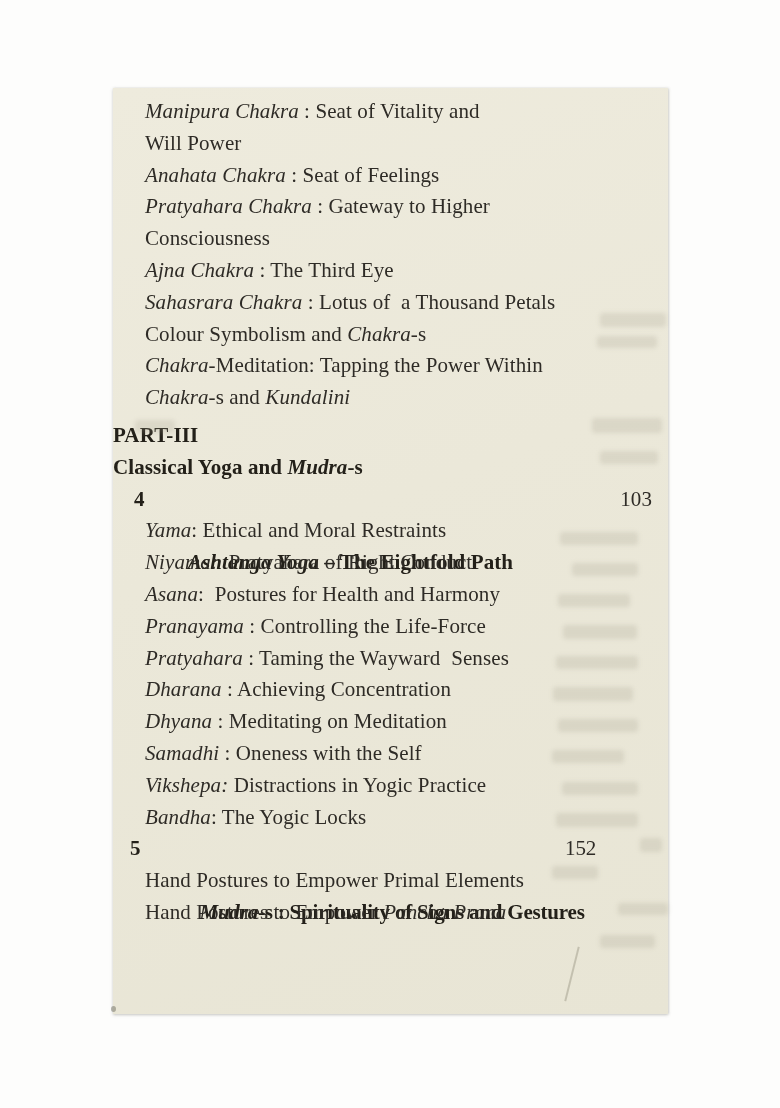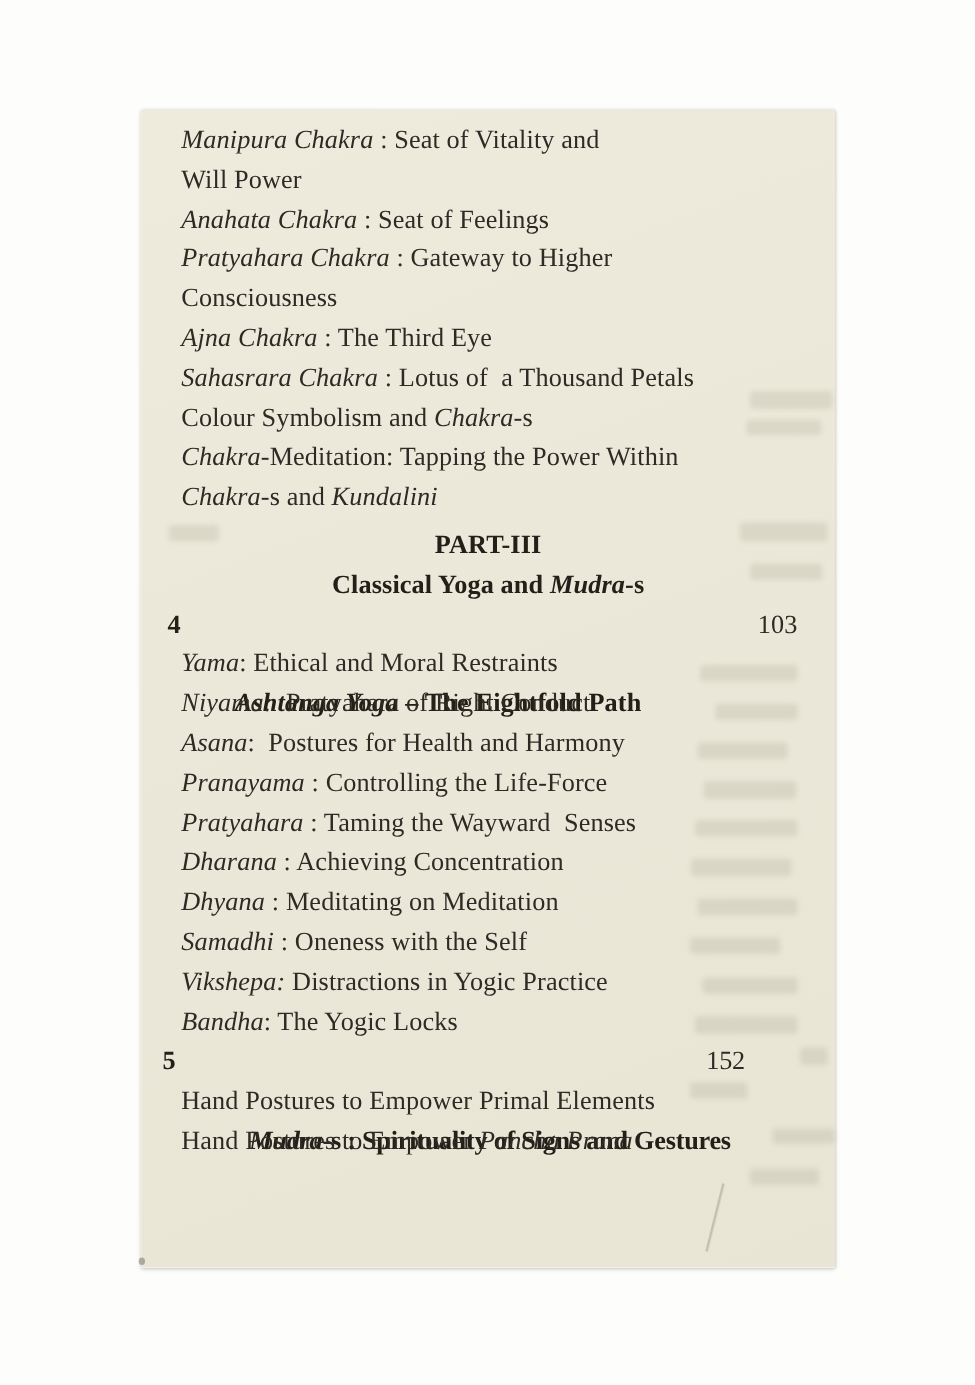--- a/index.html
+++ b/index.html
@@ -37,29 +37,28 @@
     height: 31.8px;
     line-height: 31.8px;
     font-size: 21px;
     padding-left: 32px;
     white-space: pre;
     letter-spacing: 0.1px;
   }
 
   .line.heading {
     padding-left: 0;
-    text-align: center;
     font-weight: bold;
     color: #232019;
   }
   .line.part { margin-top: 6px; }
 
   .line.chapter { font-weight: bold; color: #232019; }
   .chapter .num { position: absolute; left: 21px; top: 0; }
-  .chapter .pagenum { position: absolute; right: 30px; top: 0; font-weight: normal; color: #2e2b26; }
+  .chapter .pagenum { position: absolute; right: 16px; top: 0; font-weight: normal; color: #2e2b26; }
 
   .line.chapter5 { padding-left: 46px; letter-spacing: -0.2px; }
   .chapter5 .num { left: 17px; }
   .chapter5 .pagenum { right: 72px; }
 
   .run-i { font-style: italic; }
   .run-b { font-weight: bold; }
   .run-bi { font-weight: bold; font-style: italic; }
 
   

